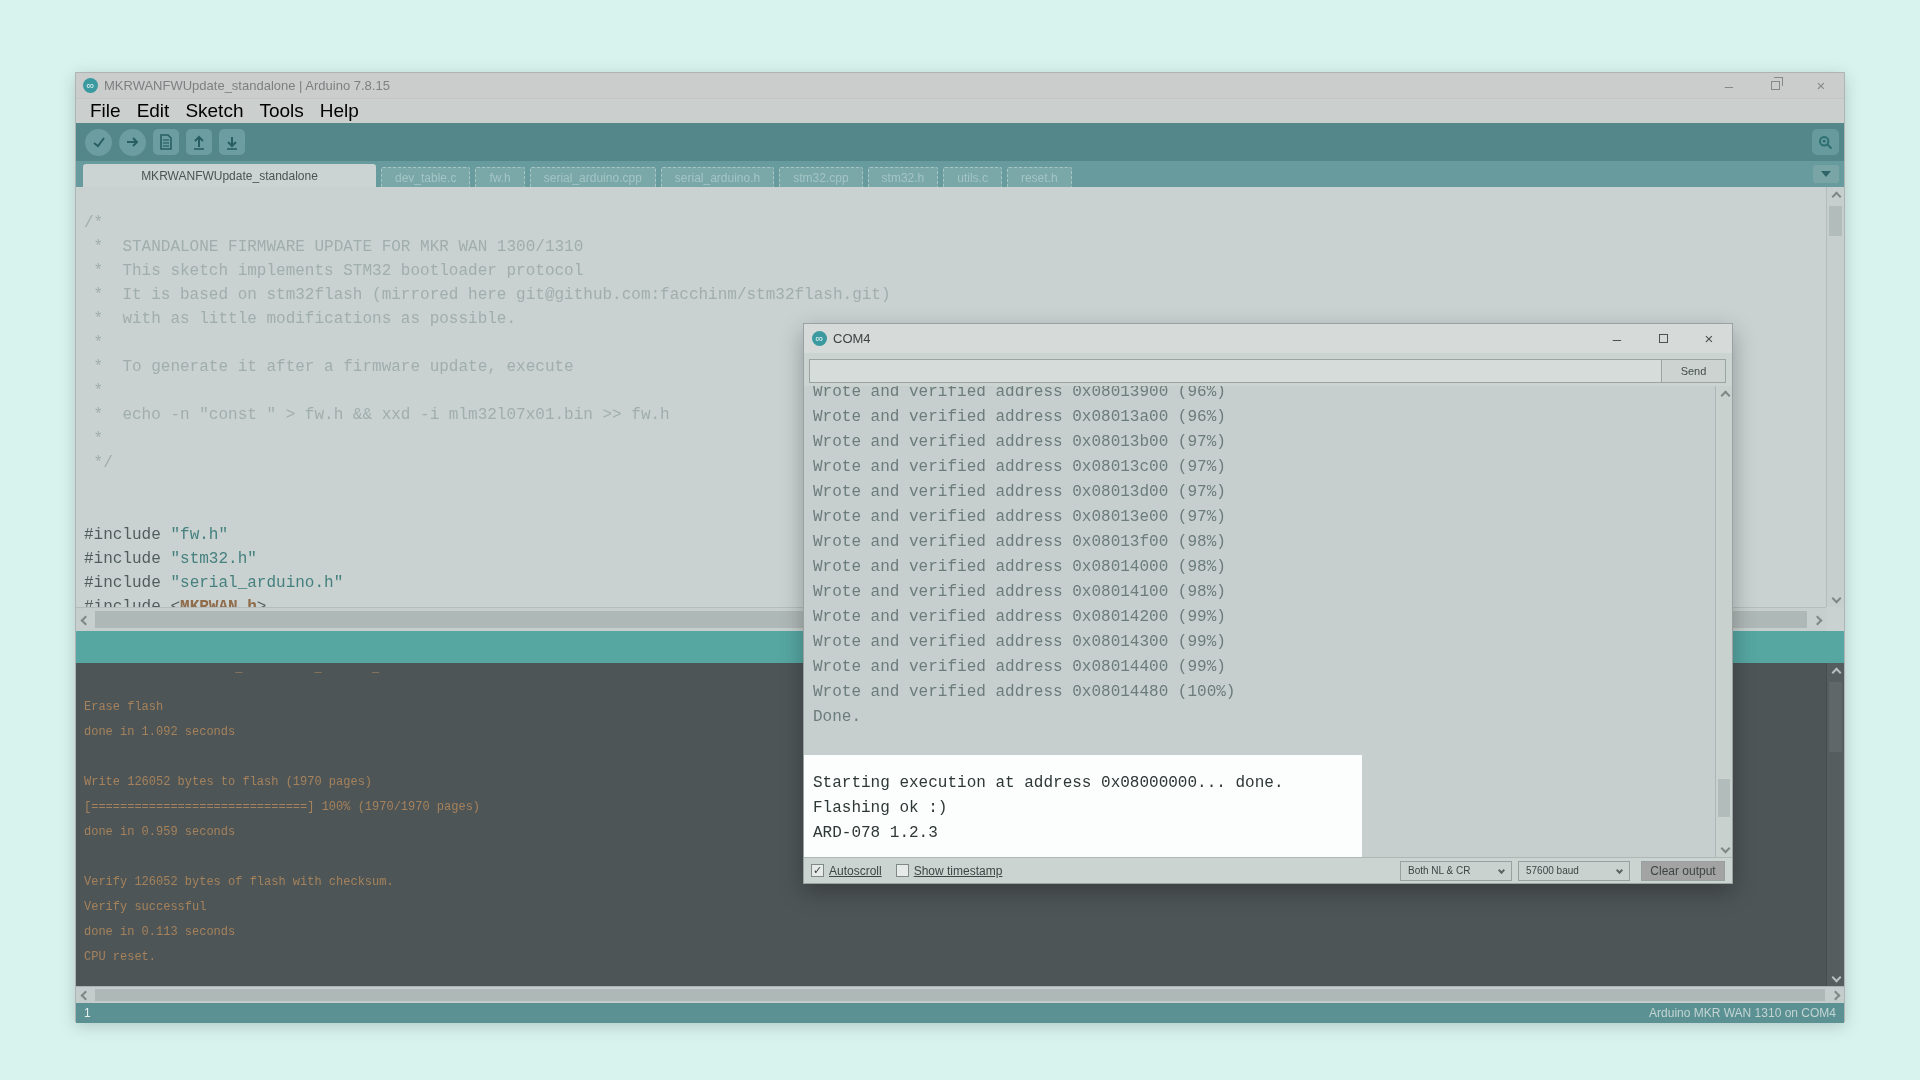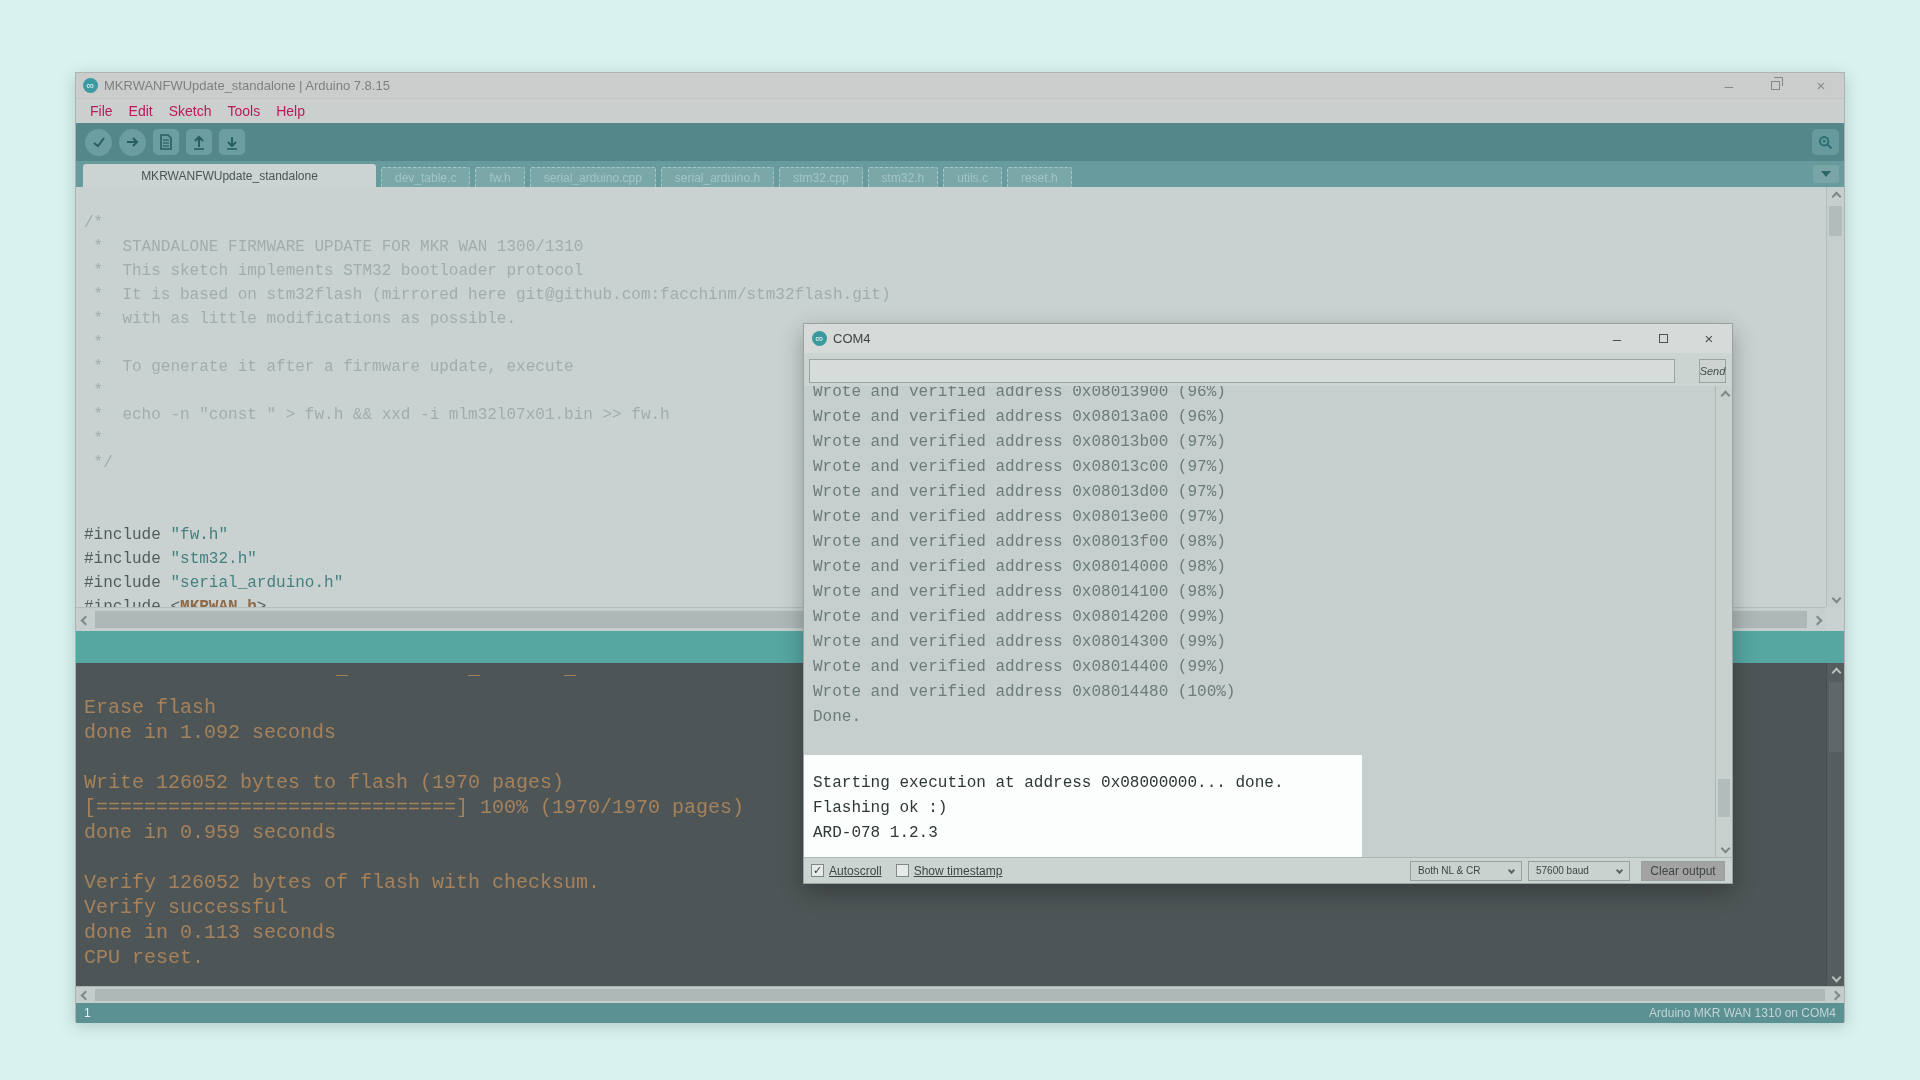--- a/index.html
+++ b/index.html
@@ -19,21 +19,21 @@
   .win-controls { margin-left:auto; display:flex; height:100%; }
   .wc { width:46px; height:100%; display:flex; align-items:center; justify-content:center;
     color:#84898a; font-size:15px; }
   .maxbox { width:9px; height:9px; border:1px solid #84898a; position:relative; }
   .maxbox::after { content:""; position:absolute; left:2px; top:-5px; width:8px; height:8px;
     border-top:1px solid #84898a; border-right:1px solid #84898a; }
   .maxbox2 { width:9px; height:9px; border:1px solid #4a5151; }
 
   .menubar { position:absolute; left:0; top:26px; right:0; height:24px; background:#cbcfce;
     display:flex; align-items:center; padding-left:6px; }
-  .menu-item { font-size:14px; color:#be185d; padding:0 8px; }
+  .menu-item { font-size:19px; color:#000000; padding:0 8px; }
 
   .toolbar { position:absolute; left:0; top:50px; right:0; height:38px; background:#538789;
     display:flex; align-items:center; padding-left:9px; gap:7px; }
   .tbtn { width:27px; height:27px; background:#6c9da0; display:flex; align-items:center;
     justify-content:center; color:#275f63; }
   .tbtn.round { border-radius:50%; }
   .tbtn.square { border-radius:5px; width:26px; height:26px; }
   .tbtn svg { display:block; }
   .monitor-btn { position:absolute; right:5px; top:6px; width:27px; height:26px; border-radius:5px;
     background:#679a9c; display:flex; align-items:center; justify-content:center; }
@@ -67,21 +67,21 @@
   .chev { width:7px; height:7px; border-left:2px solid #7e8886; border-bottom:2px solid #7e8886; }
   .chev.up { transform:rotate(135deg); } .chev.down { transform:rotate(-45deg); }
   .chev.left { transform:rotate(45deg); } .chev.right { transform:rotate(-135deg); }
   .chev.light { border-color:#b6c0be; }
   .vthumb { position:absolute; left:2px; right:2px; background:#b2bcba; }
   .hthumb { position:absolute; top:3px; bottom:3px; background:#aeb8b6; }
 
   .splitter { position:absolute; left:0; top:558px; right:0; height:32px; background:#56a6a2; }
 
   .console { position:absolute; left:0; top:590px; right:0; height:323px; background:#4e5556;
-    overflow:hidden; font-family:"Liberation Mono", monospace; font-size:20px; line-height:25px;
+    overflow:hidden; font-family:"Liberation Mono", monospace; font-size:12px; line-height:25px;
     color:#a5825c; padding-left:8px; }
   .con-line { white-space:pre; min-height:25px; }
   .partial-wrap { height:32px; overflow:hidden; }
   .partial-wrap .con-line { margin-top:-7px; }
   .console .vscroll { top:0; bottom:0; background:#565d5f; border-left:1px solid #464d4e; }
   .console .vthumb { background:#5f6769; }
 
   .console-hscroll { position:absolute; left:0; top:913px; right:0; height:17px; background:#c4cdcb;
     border-top:1px solid #a9b3b1; }
   .console-hscroll .sbtn { height:16px; }
@@ -98,42 +98,42 @@
   .titlebar2 { position:absolute; left:0; top:0; right:0; height:29px; background:#d6dbd9;
     display:flex; align-items:center; padding-left:8px; }
   .titlebar2 .title { font-size:13px; color:#3e4444; }
   .wc2 { width:46px; height:100%; display:flex; align-items:center; justify-content:center;
     color:#4a5151; font-size:15px; }
 
   .sendrow { position:absolute; left:0; top:29px; right:0; height:33px; }
   .send-input { position:absolute; left:5px; top:6px; width:866px; height:24px; background:#d6dcda;
     border:1px solid #9ba4a2; font-family:"Liberation Sans", sans-serif; font-size:13px; color:#3e4444;
     padding:0 5px; outline:none; }
-  .send-btn { position:absolute; right:6px; top:6px; width:27px; height:24px; background:#ccd3d1;
-    border:1px solid #9ba4a2; font-size:11px; color:#454d4c; display:flex; align-items:center; justify-content:center;font-style:italic; }
+  .send-btn { position:absolute; right:6px; top:6px; width:65px; height:24px; background:#ccd3d1;
+    border:1px solid #9ba4a2; font-size:11px; color:#454d4c; display:flex; align-items:center; justify-content:center; }
 
   .output { position:absolute; left:0; top:62px; right:0; bottom:26px; background:#c6cfcd; overflow:hidden;
     font-family:"Liberation Mono", monospace; font-size:16px; line-height:25px; color:#6b7c7b; }
   .mon-lines { margin-top:-6px; }
   .mon-line { white-space:pre; padding-left:9px; min-height:25px; }
   .blank-line { height:25px; }
   .sel-block { width:558px; background:#fcfdfd; color:#2e3837; padding:16px 0; }
   .output .vscroll { top:0; bottom:0; width:17px; background:#c9d1cf; border-left:1px solid #adb6b4; }
   .output .vthumb { background:#b2bcba; }
 
   .monbar { position:absolute; left:0; bottom:0; right:0; height:26px; background:#ccd4d2;
     border-top:1px solid #aeb7b5; display:flex; align-items:center; padding:0 7px; font-size:12px; color:#3e4545; }
   .chk { width:13px; height:13px; background:#e6ebea; border:1px solid #7f8987; margin-right:5px;
     display:flex; align-items:center; justify-content:center; font-size:11px; color:#343b3a; }
   .chk-label { margin-right:14px;text-decoration:underline; }
   .dd { height:20px; background:#cad2d0; border:1px solid #97a19f; display:flex; align-items:center;
     padding:0 7px; font-size:10px; color:#3e4545; }
   .dd .chev { width:5px; height:5px; margin-left:auto; border-color:#5b6563; }
   .dd1 { margin-left:auto; width:112px; }
-  .dd2 { margin-left:6px; width:102px; }
+  .dd2 { margin-left:6px; width:112px; }
   .clear-btn { margin-left:11px; width:84px; height:20px; background:#a3a3a3; border:1px solid #97a19f;
     display:flex; align-items:center; justify-content:center; font-size:12px; color:#3e4545; }
 </style>
 </head>
 <body>
 
 <div id="screen">
 
   <div id="main-window">
 

